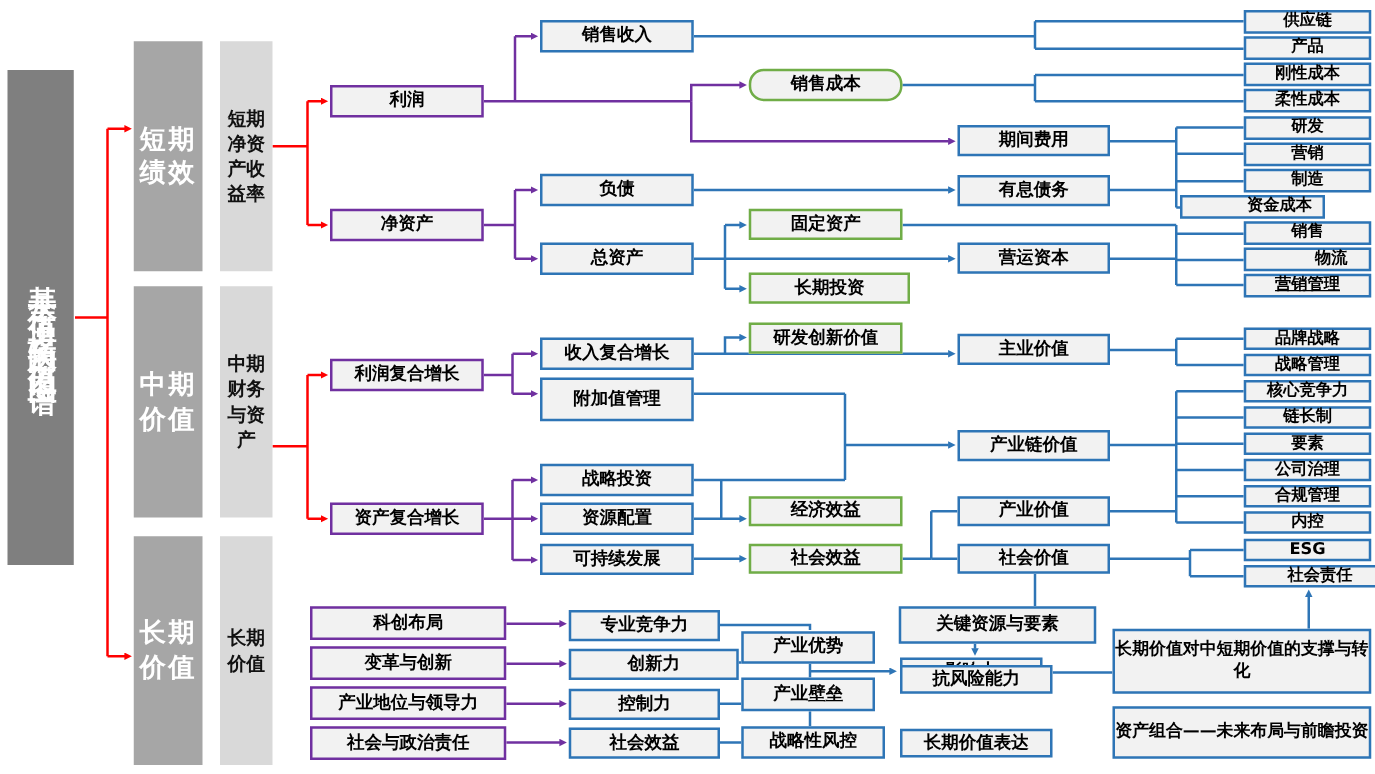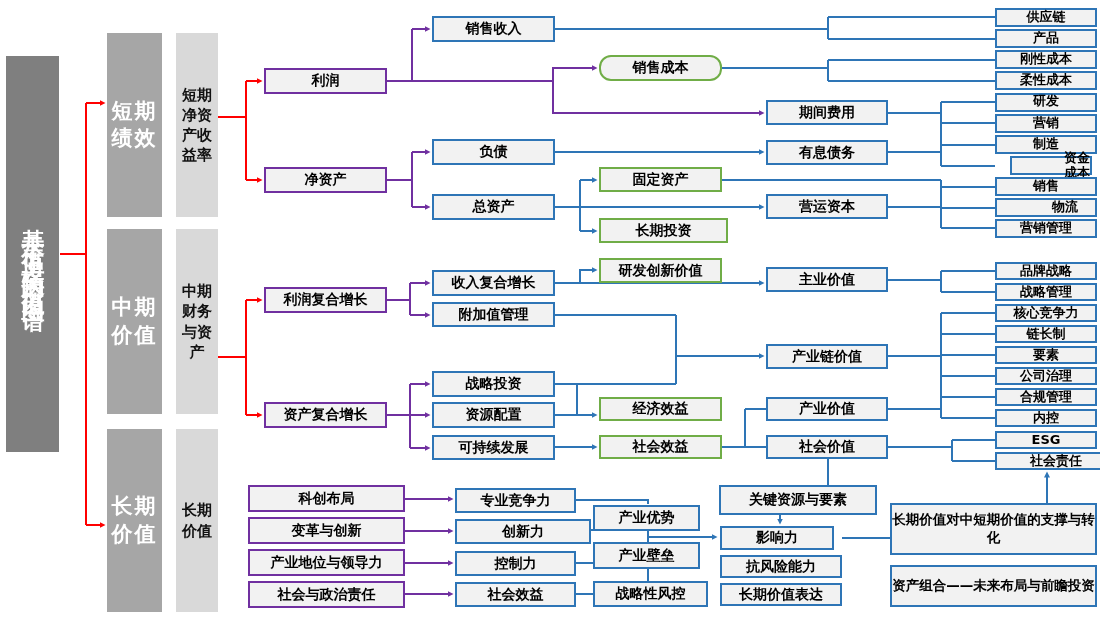--- a/index.html
+++ b/index.html
@@ -172,28 +172,28 @@
       <div class="node blue" style="left: 766px; top: 100px; width: 122px; height: 25px;">期间费用</div>
       <div class="node blue" style="left: 766px; top: 140px; width: 122px; height: 25px;">有息债务</div>
       <div class="node blue" style="left: 766px; top: 194px; width: 122px; height: 25px;">营运资本</div>
       <div class="node blue leaf" style="left: 995px; top: 8px; width: 102px; height: 19px;">供应链</div>
       <div class="node blue leaf" style="left: 995px; top: 29px; width: 102px; height: 19px;">产品</div>
       <div class="node blue leaf" style="left: 995px; top: 50px; width: 102px; height: 19px;">刚性成本</div>
       <div class="node blue leaf" style="left: 995px; top: 71px; width: 102px; height: 19px;">柔性成本</div>
       <div class="node blue leaf" style="left: 995px; top: 93px; width: 102px; height: 19px; font-family: Liberation Mono, monospace;">研发</div>
       <div class="node blue leaf" style="left: 995px; top: 114px; width: 102px; height: 19px;">营销</div>
       <div class="node blue leaf" style="left: 995px; top: 135px; width: 102px; height: 19px;">制造</div>
-      <div class="node blue leaf" style="left: 1010px; top: 156px; width: 82px; height: 19px; padding-left: 43px;">资金成本</div>
+      <div class="node blue leaf" style="left: 944px; top: 156px; width: 116px; height: 19px; padding-left: 43px;">资金成本</div>
       <div class="node blue leaf" style="left: 995px; top: 177px; width: 102px; height: 19px;">销售</div>
       <div class="node blue leaf" style="left: 995px; top: 198px; width: 102px; height: 19px; padding-left: 38px;">物流</div>
-      <div class="node blue leaf" style="left: 995px; top: 219px; width: 102px; height: 19px;">营销管理</div>
+      <div class="node blue leaf" style="left: 995px; top: 219px; width: 102px; height: 19px; text-decoration: underline;">营销管理</div>
       <div class="node purple" style="left: 264px; top: 287px; width: 123px; height: 26px;">利润复合增长</div>
       <div class="node purple" style="left: 264px; top: 402px; width: 123px; height: 26px;">资产复合增长</div>
       <div class="node blue" style="left: 432px; top: 270px; width: 123px; height: 26px;">收入复合增长</div>
-      <div class="node blue" style="left: 432px; top: 302px; width: 123px; height: 25px;">附加值管理</div>
+      <div class="node blue" style="left: 432px; top: 302px; width: 123px; height: 35px;">附加值管理</div>
       <div class="node blue" style="left: 432px; top: 371px; width: 123px; height: 26px;">战略投资</div>
       <div class="node blue" style="left: 432px; top: 402px; width: 123px; height: 26px;">资源配置</div>
       <div class="node blue" style="left: 432px; top: 435px; width: 123px; height: 25px;">可持续发展</div>
       <div class="node green" style="left: 599px; top: 258px; width: 123px; height: 25px;">研发创新价值</div>
       <div class="node green" style="left: 599px; top: 397px; width: 123px; height: 24px;">经济效益</div>
       <div class="node green" style="left: 599px; top: 435px; width: 123px; height: 24px;">社会效益</div>
       <div class="node blue" style="left: 766px; top: 267px; width: 122px; height: 25px;">主业价值</div>
       <div class="node blue" style="left: 766px; top: 344px; width: 122px; height: 25px;">产业链价值</div>
       <div class="node blue" style="left: 766px; top: 397px; width: 122px; height: 24px;">产业价值</div>
       <div class="node blue" style="left: 766px; top: 435px; width: 122px; height: 24px;">社会价值</div>
@@ -213,18 +213,18 @@
       <div class="node purple" style="left: 248px; top: 581px; width: 157px; height: 27px;">社会与政治责任</div>
       <div class="node blue" style="left: 455px; top: 488px; width: 121px; height: 25px;">专业竞争力</div>
       <div class="node blue" style="left: 455px; top: 519px; width: 136px; height: 25px;">创新力</div>
       <div class="node blue" style="left: 455px; top: 551px; width: 121px; height: 25px;">控制力</div>
       <div class="node blue" style="left: 455px; top: 582px; width: 121px; height: 25px;">社会效益</div>
       <div class="node blue" style="left: 593px; top: 505px; width: 107px; height: 26px;">产业优势</div>
       <div class="node blue" style="left: 593px; top: 542px; width: 107px; height: 27px;">产业壁垒</div>
       <div class="node blue" style="left: 593px; top: 581px; width: 115px; height: 26px;">战略性风控</div>
       <div class="node blue" style="left: 719px; top: 485px; width: 158px; height: 30px;">关键资源与要素</div>
       <div class="node blue" style="left: 720px; top: 526px; width: 114px; height: 24px;">影响力</div>
-      <div class="node blue" style="left: 720px; top: 555px; width: 122px; height: 23px;">抗风险能力</div>
+      <div class="node blue" style="left: 720px; top: 532px; width: 122px; height: 23px;">抗风险能力</div>
       <div class="node blue" style="left: 720px; top: 583px; width: 122px; height: 23px;">长期价值表达</div>
       <div class="node blue big" style="left: 890px; top: 503px; width: 207px; height: 52px;">长期价值对中短期价值的支撑与转化</div>
       <div class="node blue big" style="left: 890px; top: 565px; width: 207px; height: 42px;">资产组合——未来布局与前瞻投资</div>
     </div>
 </div>
 
 </body></html>

